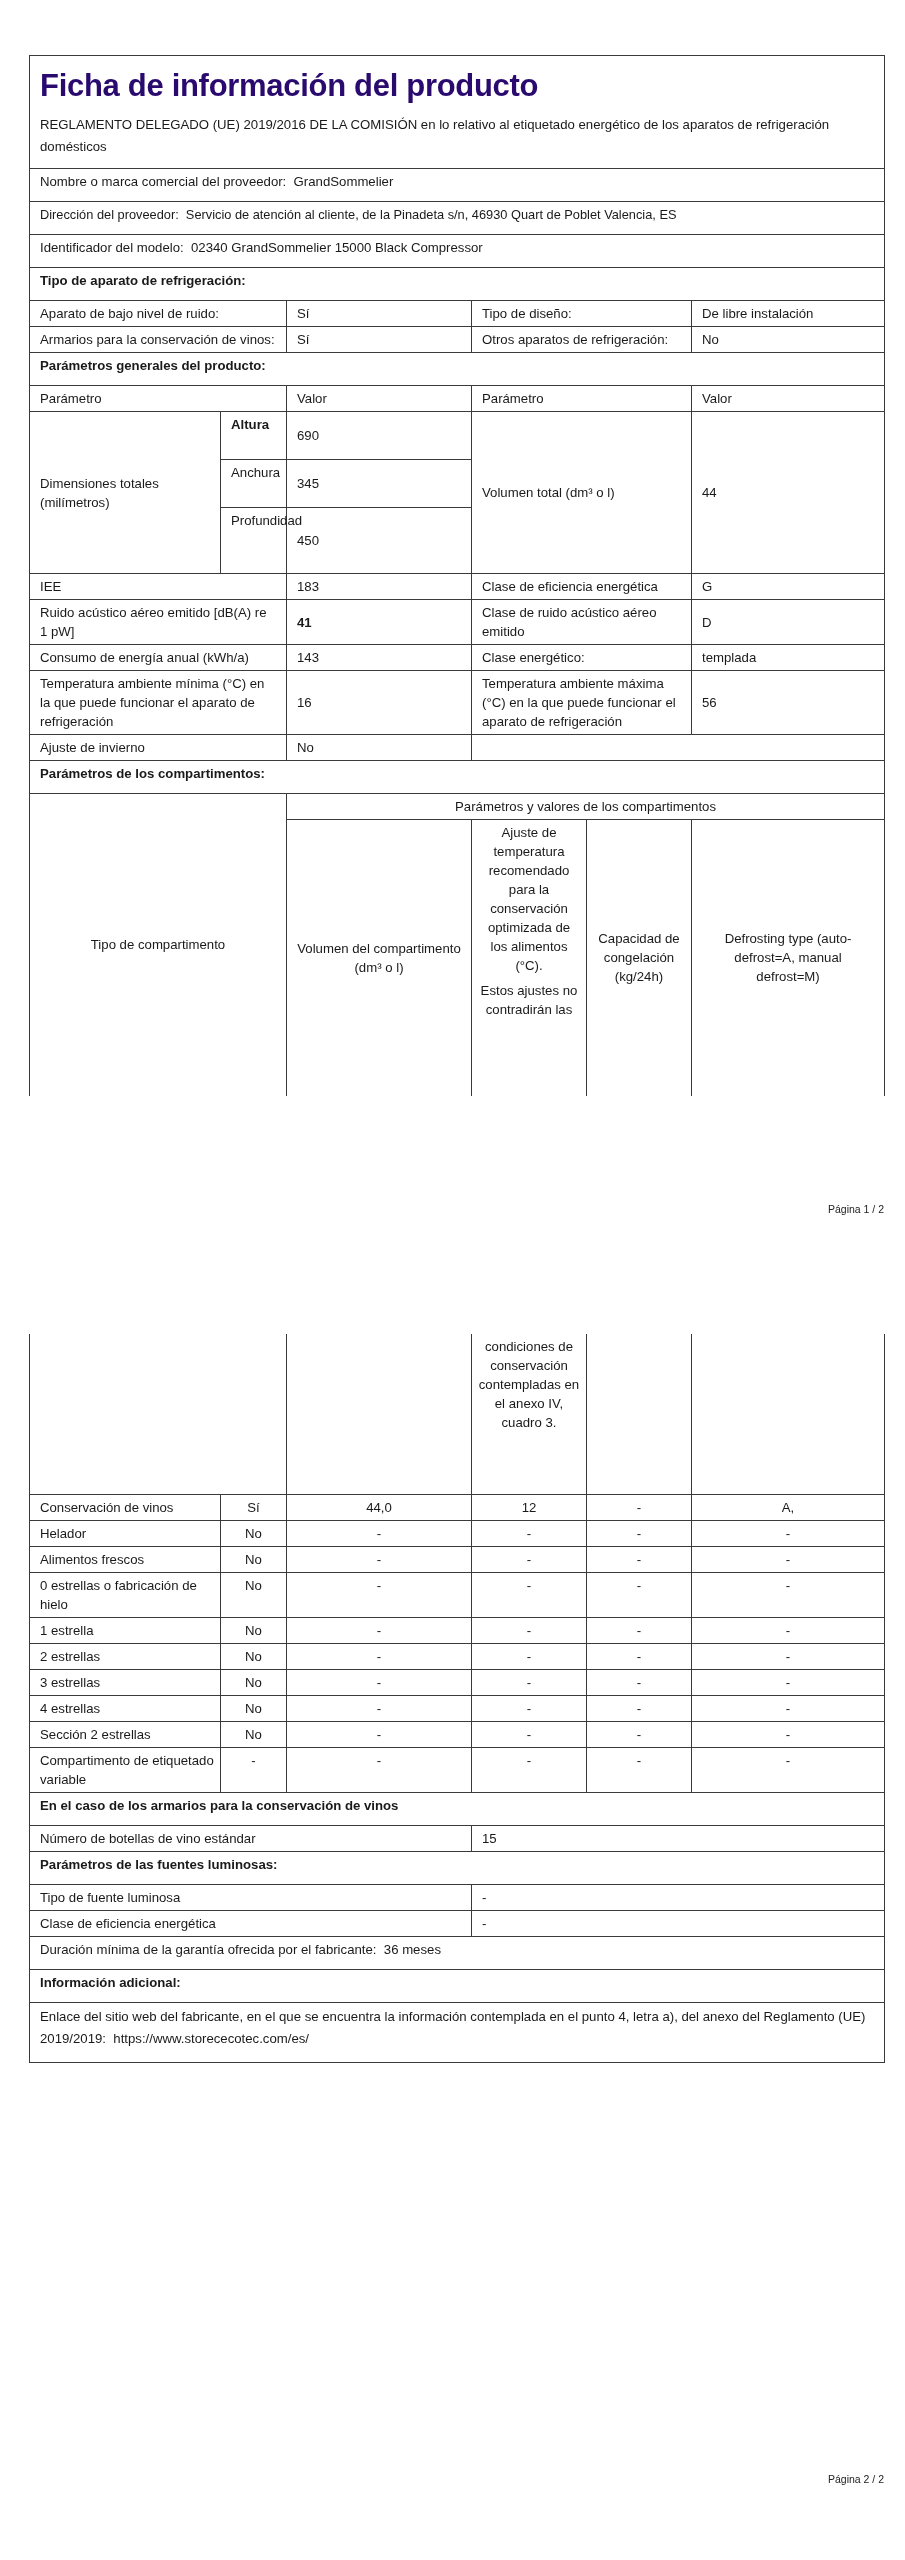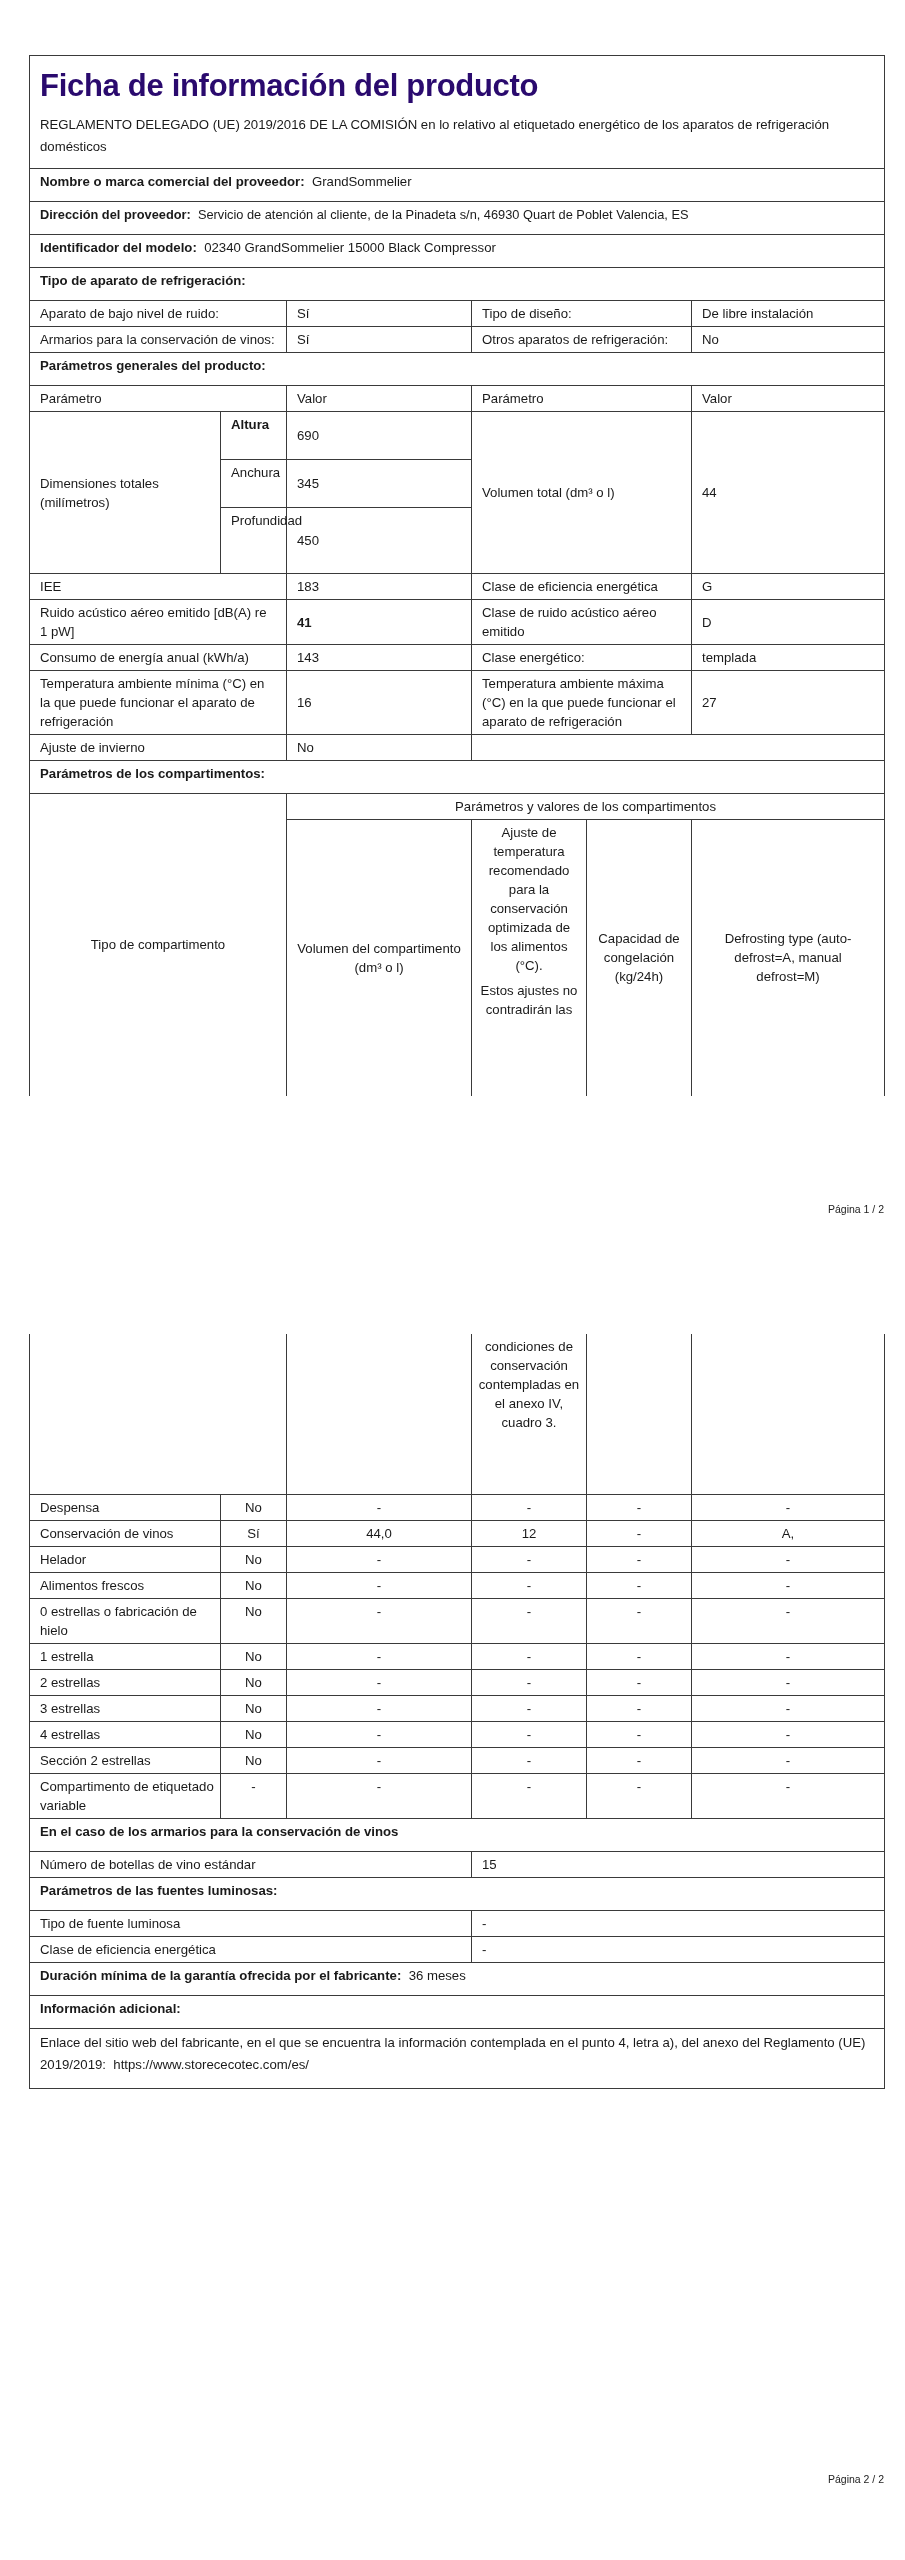--- a/index.html
+++ b/index.html
@@ -13,21 +13,21 @@
   .bold { font-weight: bold; }
   .title-cell { padding: 10px 10px 10px 10px; }
   .doc-title { color: #2a0a6e; font-size: 31px; font-weight: bold; line-height: 40px; margin-bottom: 8px; letter-spacing: -0.3px; }
   .doc-sub { font-size: 13.2px; line-height: 22px; }
   .h-row td { height: 33px; }
   .sec td { height: 33px; }
   .center { text-align: center; }
   .mid { vertical-align: middle; }
   .justify { text-align: justify; }
   .page-num { position: absolute; right: 21px; font-size: 10.5px; color: #222; }
-  .lbl { font-weight: bold; }
+  .lbl { font-weight: normal; }
 </style>
 </head>
 <body>
 
 <div class="page" id="page1">
   <table style="top:55px;">
     <colgroup>
       <col style="width:191px">
         <col style="width:66px">
         <col style="width:185px">
@@ -114,21 +114,21 @@
     <tr>
       <td colspan="2">Consumo de energía anual (kWh/a)</td>
       <td class="mid">143</td>
       <td colspan="2" class="mid">Clase energético:</td>
       <td class="mid">templada</td>
     </tr>
     <tr>
       <td colspan="2" class="mid">Temperatura ambiente mínima (°C) en la que puede funcionar el aparato de refrigeración</td>
       <td class="mid">16</td>
       <td colspan="2">Temperatura ambiente máxima (°C) en la que puede funcionar el aparato de refrigeración</td>
-      <td class="mid">27</td>
+      <td class="mid">56</td>
     </tr>
     <tr>
       <td colspan="2">Ajuste de invierno</td>
       <td>No</td>
       <td colspan="3"></td>
     </tr>
     <tr class="sec">
       <td colspan="6" class="bold">Parámetros de los compartimentos:</td>
     </tr>
     <tr>
@@ -163,28 +163,20 @@
         <tr>
       <td colspan="2" style="border-top:none; height:160px;"></td>
       <td style="border-top:none;"></td>
       <td class="center" style="border-top:none; padding:3px 6px;">condiciones de conservación contempladas en el anexo IV, cuadro 3.</td>
       <td style="border-top:none;"></td>
       <td style="border-top:none;"></td>
     </tr>
     </tbody>
       <tbody id="compartment-rows">
         <tr>
-          <td style="padding-right: 4px;">Despensa</td>
-          <td class="center">No</td>
-          <td class="center">-</td>
-          <td class="center">-</td>
-          <td class="center">-</td>
-          <td class="center">-</td>
-        </tr>
-        <tr>
           <td style="padding-right: 4px;">Conservación de vinos</td>
           <td class="center">Sí</td>
           <td class="center">44,0</td>
           <td class="center">12</td>
           <td class="center">-</td>
           <td class="center">A,</td>
         </tr>
         <tr>
           <td style="padding-right: 4px;">Helador</td>
           <td class="center">No</td>

